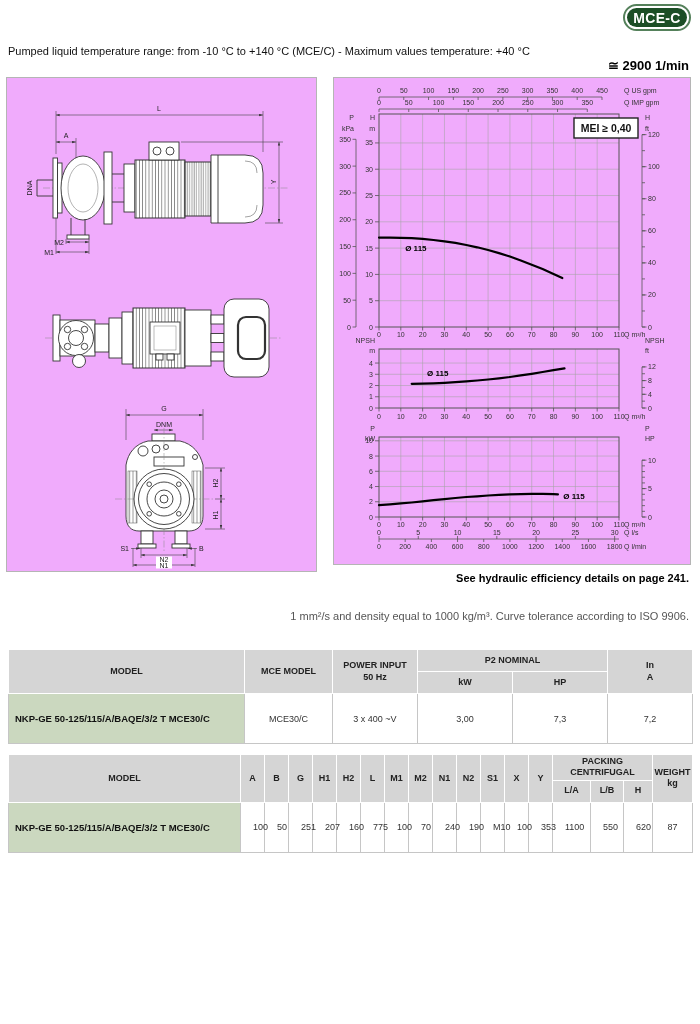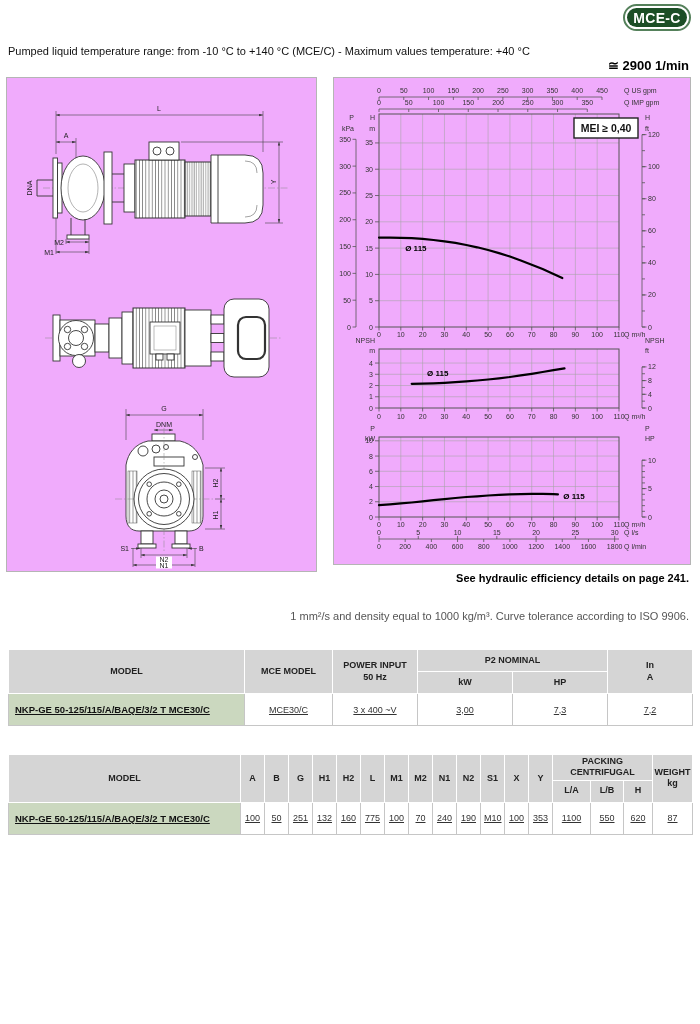--- a/index.html
+++ b/index.html
@@ -16,21 +16,21 @@
   #panel-draw{left:6px;top:77px;width:309px;height:493px;}
   #panel-chart{left:333px;top:77px;width:356px;height:486px;}
   .note{position:absolute;right:11px;text-align:right;}
   #note-bold{top:572px;font-size:11px;font-weight:700;color:#000;}
   #note1{top:587px;font-size:9.5px;color:#555;}
   #note2{top:598px;font-size:11px;color:#555;margin-top:12px;}
   table{border-collapse:collapse;table-layout:fixed;width:684px;font-size:9px;position:absolute;left:8px;border:1px solid #8f8f8f;}
   #table-power{top:649px;}
   #table-dim{top:754px;}
   th{background:#d5d5d5;border:1px solid #fff;font-weight:700;color:#222;padding:1px 0;height:19px;line-height:1.25;text-align:center;}
-  td{background:#fff;border:1px solid #c6c6c6;text-align:center;color:#333;height:25px;padding:3px;text-decoration:underline;}
+  td{background:#fff;border:1px solid #c6c6c6;text-align:center;color:#333;height:25px;padding:12px;}
   td.model{background:#cbd8bf;font-weight:700;text-align:left;padding-left:6px;font-size:9.5px;color:#111;white-space:nowrap;overflow:hidden;}
   
   .tt{font-family:"Liberation Sans",sans-serif;font-size:7px;fill:#333;}
   .clab{font-family:"Liberation Sans",sans-serif;font-size:8px;font-weight:700;fill:#000;}
   .meibox{fill:#fff;stroke:#222;stroke-width:1.4;}
   .meitext{font-family:"Liberation Sans",sans-serif;font-size:10.5px;font-weight:700;fill:#111;}
   .grid{stroke:#a3a3a3;stroke-width:.55;}
   .frame{fill:none;stroke:#555;stroke-width:1;}
   .ax{stroke:#555;stroke-width:.8;}
   .curve{fill:none;stroke:#000;stroke-width:2.2;stroke-linejoin:round;stroke-linecap:round;}
@@ -643,21 +643,21 @@
           <th>L/B</th>
           <th>H</th>
         </tr>
     </thead>
     <tbody id="t2-body">
         <tr>
           <td class="model">NKP-GE 50-125/115/A/BAQE/3/2 T MCE30/C</td>
           <td>100</td>
           <td>50</td>
           <td>251</td>
-          <td>132</td>
+          <td>207</td>
           <td>160</td>
           <td>775</td>
           <td>100</td>
           <td>70</td>
           <td>240</td>
           <td>190</td>
           <td>M10</td>
           <td>100</td>
           <td>353</td>
           <td>1100</td>

